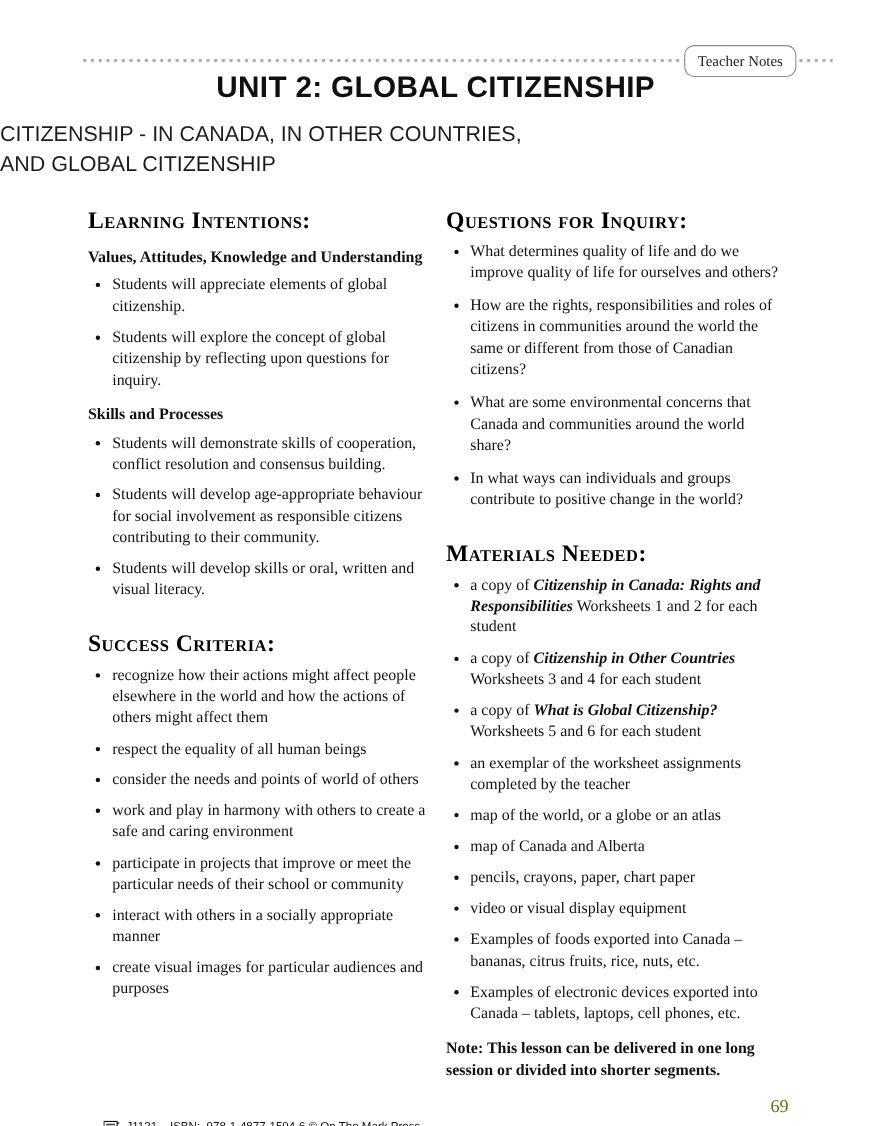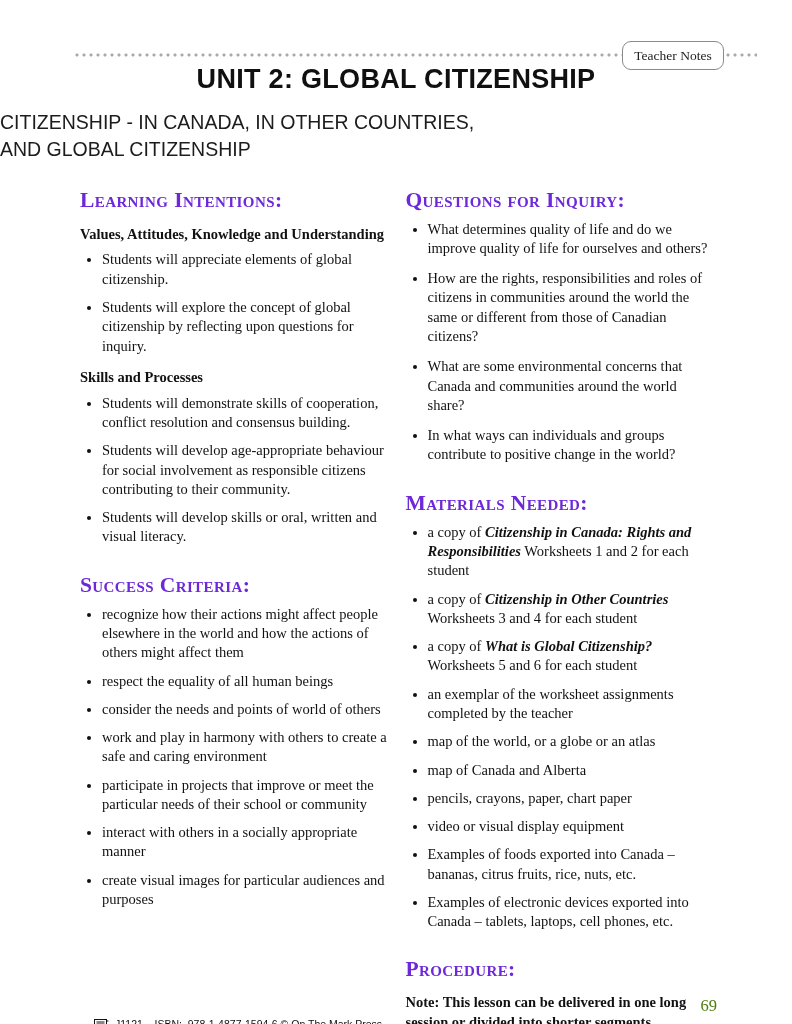--- a/index.html
+++ b/index.html
@@ -65,21 +65,21 @@
     gap: 17px;
     padding: 20px 78px 0 80px;
   }
   .col { flex: 1; min-width: 0; }
   .sec-heading {
     margin: 26px 0 6px;
     font-size: 21.5px;
     font-weight: bold;
     font-variant: small-caps;
     letter-spacing: 0.4px;
-    color: #6d28d9;
+    color: #000000;
   }
   .col .sec-heading.first { margin-top: 4px; }
   .subheading {
     margin: 12px 0 2px;
     font-size: 14.5px;
     font-weight: bold;
     line-height: 1.3;
   }
   ul.bullets {
     margin: 7px 0 12px;
@@ -179,21 +179,20 @@
           <li><span>a copy of </span><span class="bi">What is Global Citizenship?</span><span> Worksheets 5 and 6 for each student</span></li>
           <li><span>an exemplar of the worksheet assignments completed by the teacher</span></li>
           <li><span>map of the world, or a globe or an atlas</span></li>
           <li><span>map of Canada and Alberta</span></li>
           <li><span>pencils, crayons, paper, chart paper</span></li>
           <li><span>video or visual display equipment</span></li>
           <li><span>Examples of foods exported into Canada – bananas, citrus fruits, rice, nuts, etc.</span></li>
           <li><span>Examples of electronic devices exported into Canada – tablets, laptops, cell phones, etc.</span></li>
         </ul>
 
-      <h3 class="sec-heading">Procedure:</h3>
       <p class="note">Note: This lesson can be delivered in one long session or divided into shorter segments.</p>
     </div>
 
   </div>
 
   <div class="footer-left">
     <svg class="logo-icon" width="15" height="12" viewBox="0 0 15 12">
       <rect x="0.5" y="1.5" width="12" height="9" fill="none" stroke="#111" stroke-width="1"></rect>
       <line x1="2.5" y1="4" x2="10.5" y2="4" stroke="#111" stroke-width="1"></line>
       <line x1="2.5" y1="6" x2="10.5" y2="6" stroke="#111" stroke-width="1"></line>

